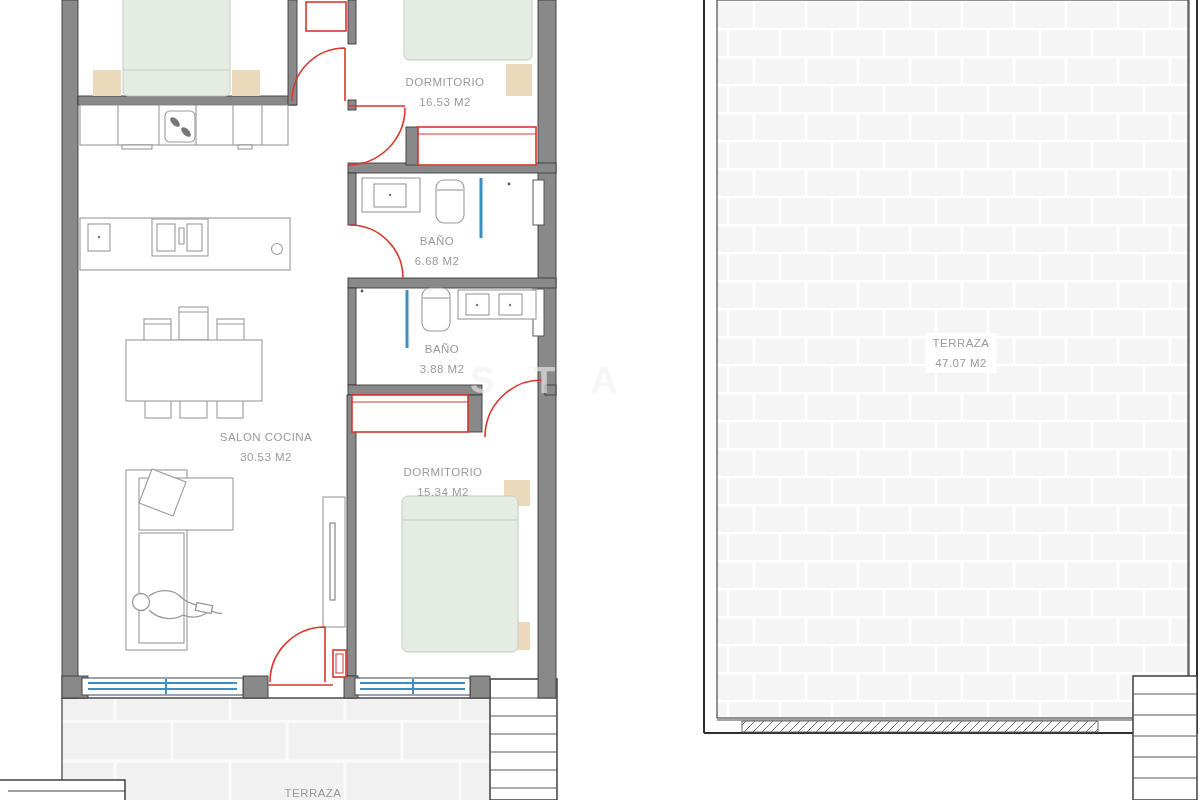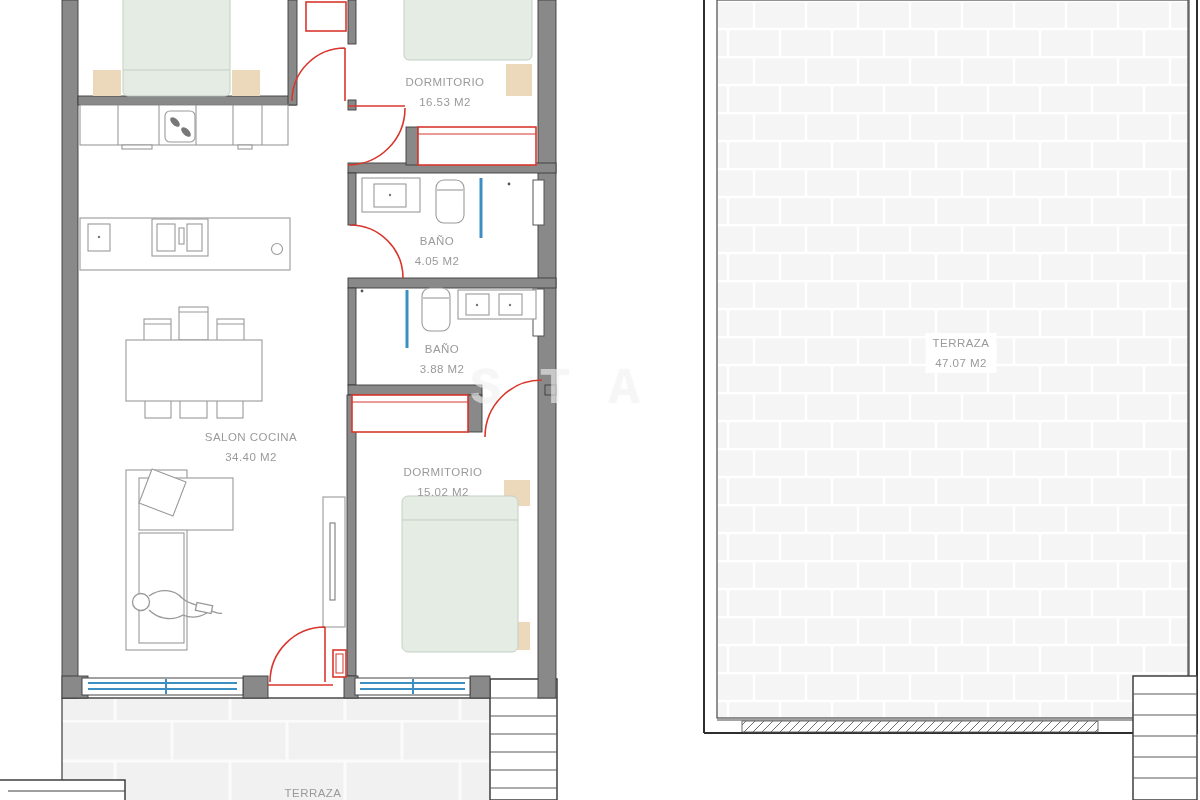--- a/index.html
+++ b/index.html
@@ -5,22 +5,22 @@
   html,body{margin:0;padding:0;background:#ffffff;}
   #canvas{position:relative;width:1200px;height:800px;background:#ffffff;overflow:hidden;
           font-family:"Liberation Sans",sans-serif;}
   svg{position:absolute;left:0;top:0;}
   .room-label{position:absolute;transform:translateX(-50%);text-align:center;
               font-size:11.5px;line-height:20px;color:#9a9a9a;letter-spacing:.45px;
               white-space:nowrap;}
   .room-label .nm,.room-label .ar{display:block;}
   .halo{background:rgba(255,255,255,.92);padding:0 7px;}
   .watermark{position:absolute;left:470px;top:360px;width:380px;
-             font-size:52px;letter-spacing:38px;color:rgba(255,255,255,.55);
-             text-shadow:0 0 1px rgba(120,120,120,.15);font-weight:bold;font-family:Liberation Mono, monospace;}
+             font-size:37px;letter-spacing:38px;color:rgba(255,255,255,.55);
+             text-shadow:0 0 1px rgba(120,120,120,.15);font-weight:bold;}
 </style>
 </head>
 <body>
 
 <div id="canvas">
 
 <svg width="1200" height="800" viewBox="0 0 1200 800">
   <defs>
 
     <pattern id="brickR" width="104" height="56" patternUnits="userSpaceOnUse">
@@ -219,36 +219,36 @@
   </g>
 </svg>
 
 <div class="room-label" style="left:445px;top:72px">
   <span class="nm">DORMITORIO</span>
   <span class="ar">16.53 M2</span>
 </div>
 
 <div class="room-label" style="left:437px;top:231px">
   <span class="nm">BAÑO</span>
-  <span class="ar">4.05 M2</span>
+  <span class="ar">6.68 M2</span>
 </div>
 
 <div class="room-label" style="left:442px;top:339px">
   <span class="nm">BAÑO</span>
   <span class="ar">3.88 M2</span>
 </div>
 
-<div class="room-label" style="left:251px;top:427px">
+<div class="room-label" style="left:266px;top:427px">
   <span class="nm">SALON COCINA</span>
-  <span class="ar">34.40 M2</span>
+  <span class="ar">30.53 M2</span>
 </div>
 
 <div class="room-label" style="left:443px;top:462px">
   <span class="nm">DORMITORIO</span>
-  <span class="ar">15.02 M2</span>
+  <span class="ar">15.34 M2</span>
 </div>
 
 <div class="room-label" style="left:961px;top:333px">
   <span class="nm halo">TERRAZA</span>
   <span class="ar halo">47.07 M2</span>
 </div>
 
 <div class="room-label" style="left:313px;top:783px">
   <span class="nm">TERRAZA</span>
 </div>

